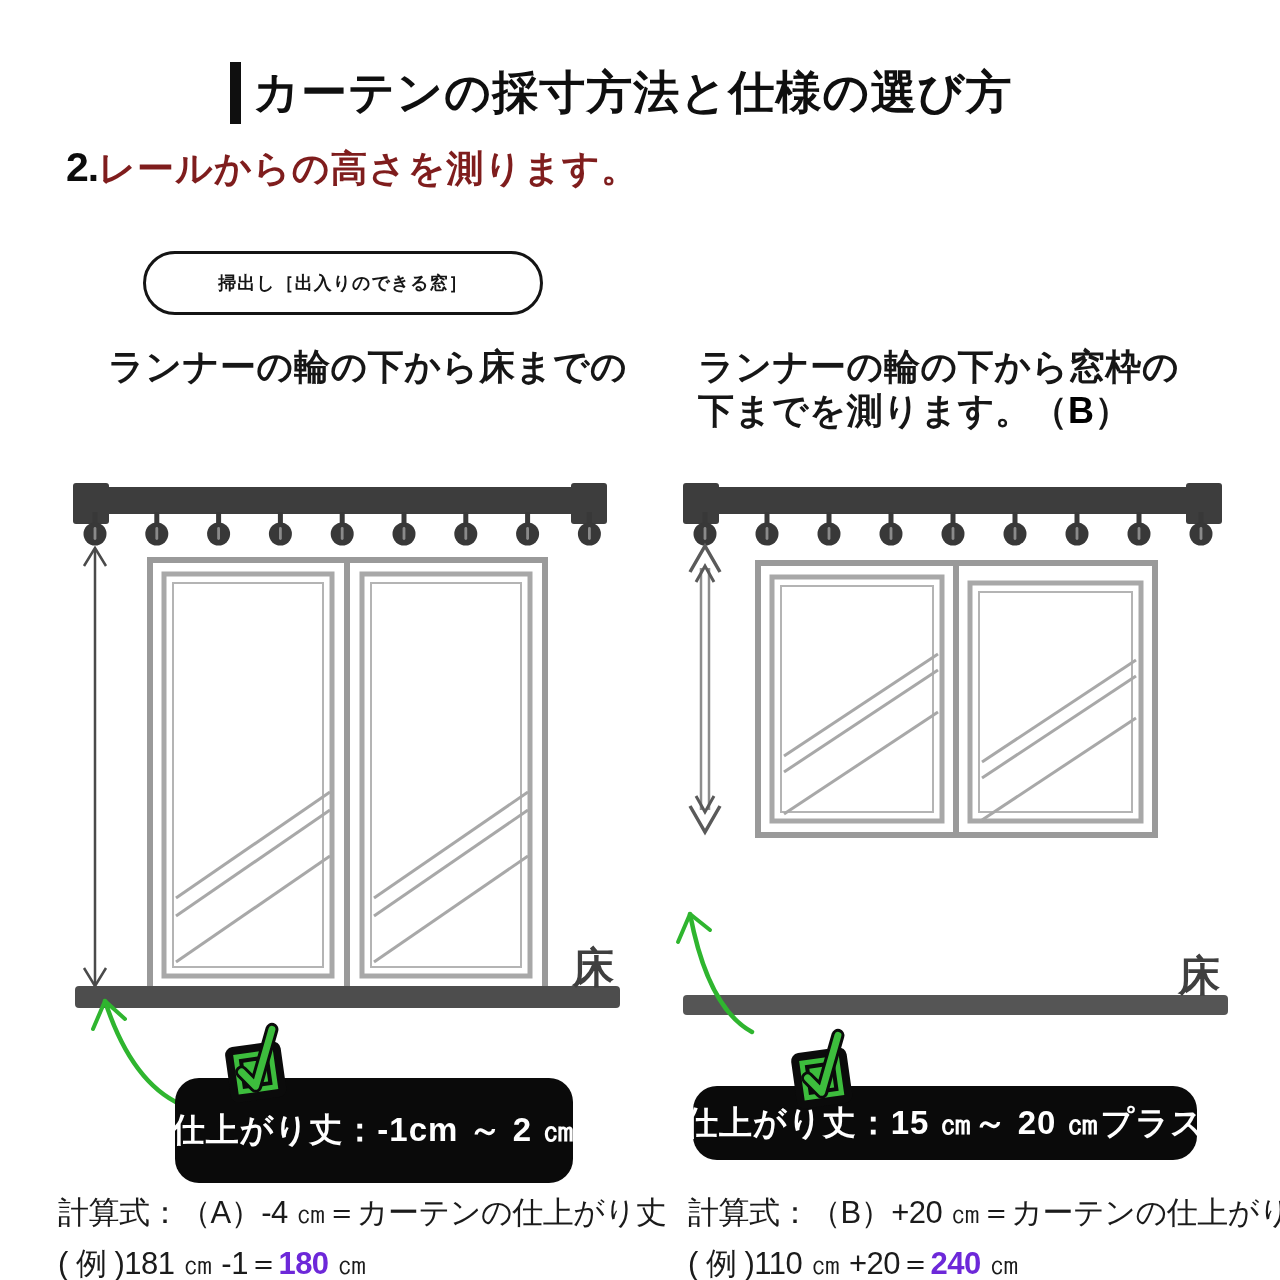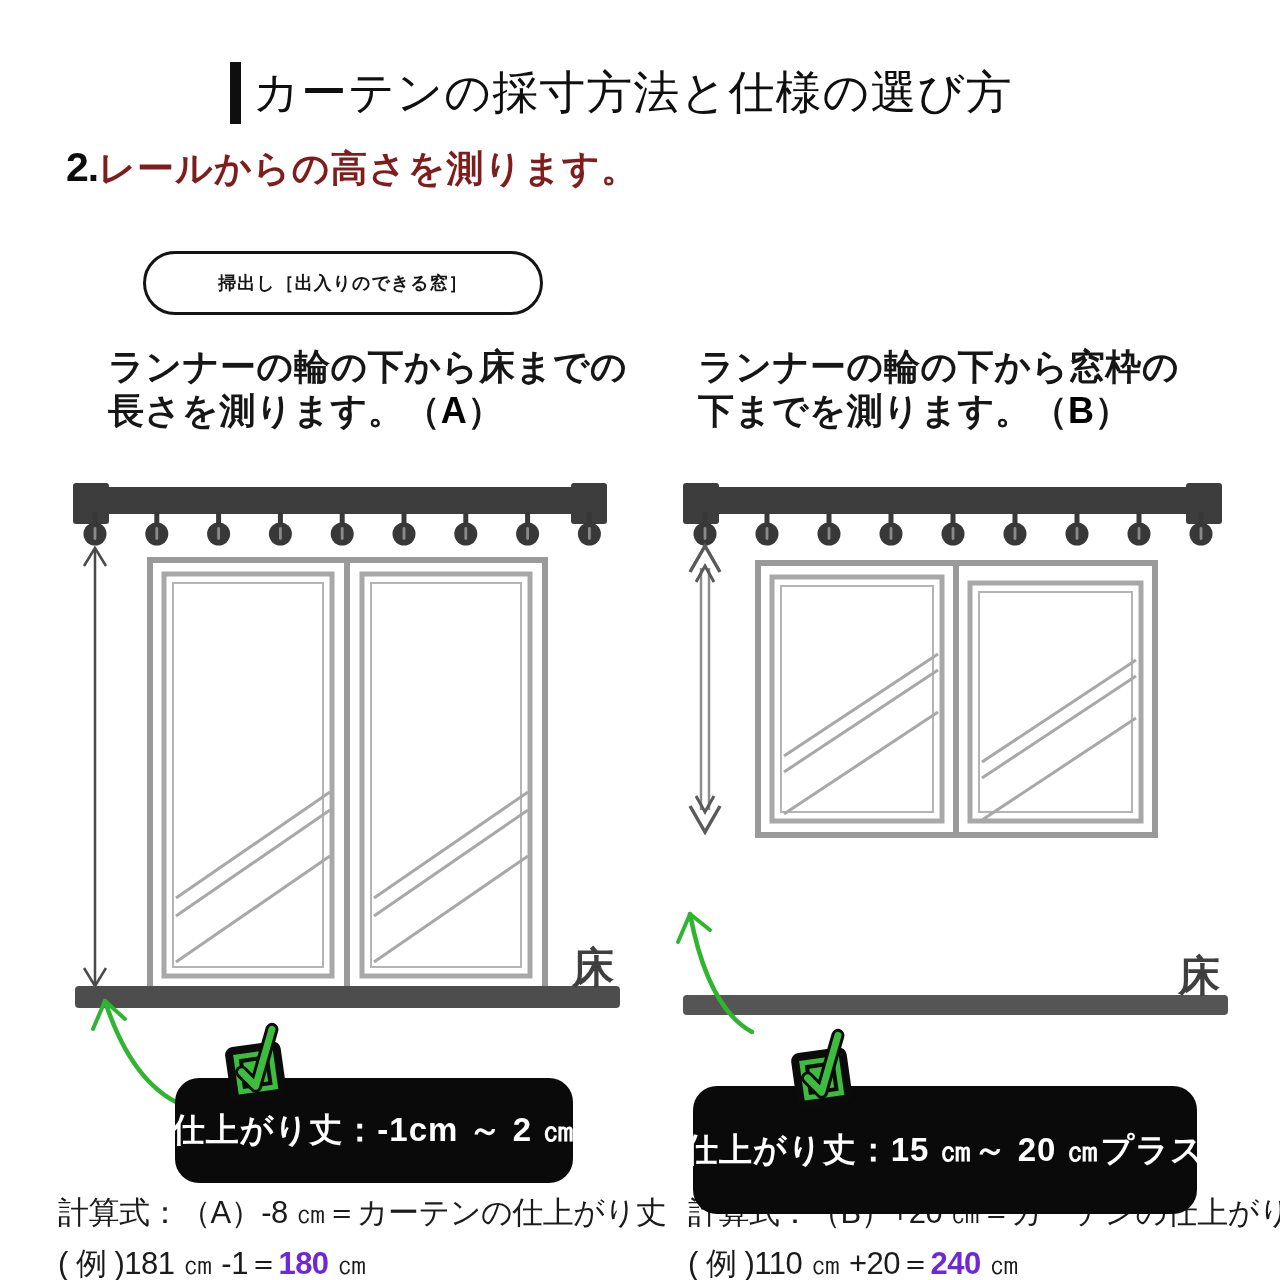--- a/index.html
+++ b/index.html
@@ -2,21 +2,21 @@
 <html><head>
 <meta charset="utf-8">
 <style>
   * { margin:0; padding:0; box-sizing:border-box; }
   html,body { width:1280px; height:1280px; background:#fff;
     font-family:"Liberation Sans","DejaVu Sans",sans-serif; color:#161616; }
   .stage { position:relative; width:1280px; height:1280px; overflow:hidden; background:#fff; }
 
   
   .title-bar { position:absolute; left:230px; top:62px; width:11px; height:62px; background:#0f0f0f; }
-  .page-title { position:absolute; left:253px; top:62px; font-size:46px; font-weight:400;
+  .page-title { position:absolute; left:253px; top:62px; font-size:46px; font-weight:700;
     letter-spacing:1px; color:#0f0f0f; white-space:nowrap; }
   .step-row { position:absolute; left:66px; top:144px; display:flex; align-items:baseline; white-space:nowrap; }
   .step-num { font-size:41px; font-weight:800; color:#0c0c0c; letter-spacing:-1px; }
   .step-text { font-size:37px; font-weight:600; color:#7f1d1d; letter-spacing:1px; }
 
   
   .pill { position:absolute; top:251px; height:64px; border:3px solid #141414; border-radius:34px;
     display:flex; align-items:center; justify-content:center; font-size:18px; font-weight:600;
     letter-spacing:1px; background:#fff; white-space:nowrap; }
   .pill.left { left:143px; width:400px; }
@@ -38,21 +38,21 @@
   .green-arrow.right { left:668px; top:898px; width:110px; height:145px; }
   .checkmark { position:absolute; width:72px; height:92px; z-index:3; }
   .checkmark.left { left:220px; top:1018px; }
   .checkmark.right { left:786px; top:1024px; }
 
   
   .badge { position:absolute; background:#0a0a0a; border-radius:24px; color:#fff;
     display:flex; align-items:center; justify-content:center; font-size:33px; font-weight:800;
     letter-spacing:1px; z-index:2; white-space:nowrap; }
   .badge.left { left:175px; top:1078px; width:398px; height:105px; }
-  .badge.right { left:693px; top:1086px; width:504px; height:128px; }
+  .badge.right { left:693px; top:1086px; width:504px; height:74px; }
 
   
   .formula-block { position:absolute; top:1192px; white-space:nowrap; }
   .formula-block.left { left:58px; }
   .formula-block.right { left:688px; }
   .formula-line { font-size:31px; font-weight:500; color:#1b1b1b; letter-spacing:-0.5px; }
   .example-line { font-size:31px; font-weight:500; color:#1b1b1b; margin-top:9px; letter-spacing:-0.5px; }
   .example-line .hl { color:#6d28d9; font-weight:800; }
 </style>
 </head>
@@ -66,21 +66,20 @@
     <span class="step-num">2.</span>
     <span class="step-text">レールからの高さを測ります。</span>
   </div>
 
   <div class="pill left">
     <span>掃出し［出入りのできる窓］</span>
   </div>
 
   <div class="desc left">
     <div>ランナーの輪の下から床までの</div>
-    <div><span>長さを測ります。（</span><span class="key">A</span><span>）</span></div>
   </div>
   <div class="desc right">
     <div>ランナーの輪の下から窓枠の</div>
     <div><span>下までを測ります。（</span><span class="key">B</span><span>）</span></div>
   </div>
 
   <svg class="diagram left" viewBox="0 0 580 555">
 
     <g>
       <rect x="23" y="13" width="36" height="41" rx="3" fill="#3d3d3d"></rect>
@@ -272,21 +271,21 @@
   </svg>
 
   <div class="badge left">
     <span>仕上がり丈：-1cm ～ 2 ㎝</span>
   </div>
   <div class="badge right">
     <span>仕上がり丈：15 ㎝～ 20 ㎝プラス</span>
   </div>
 
   <div class="formula-block left">
-    <div class="formula-line">計算式：（A）-8 ㎝＝カーテンの仕上がり丈</div>
+    <div class="formula-line">計算式：（A）-4 ㎝＝カーテンの仕上がり丈</div>
     <div class="example-line"><span>( 例 )181 ㎝ -1＝</span><span class="hl">180</span><span> ㎝</span></div>
   </div>
   <div class="formula-block right">
     <div class="formula-line">計算式：（B）+20 ㎝＝カーテンの仕上がり丈</div>
     <div class="example-line"><span>( 例 )110 ㎝ +20＝</span><span class="hl">240</span><span> ㎝</span></div>
   </div>
 
 </div>
 
 </body></html>

